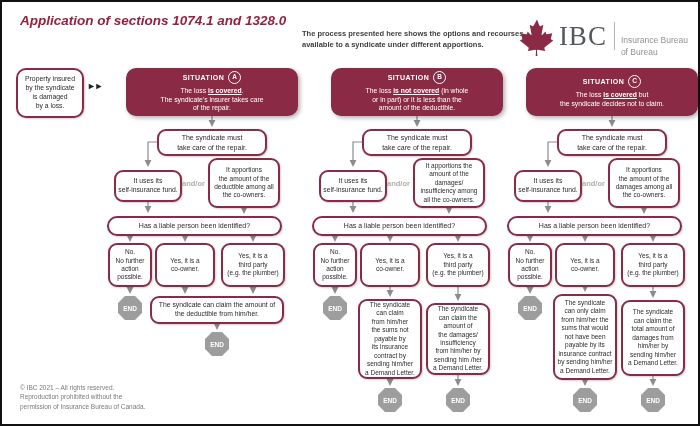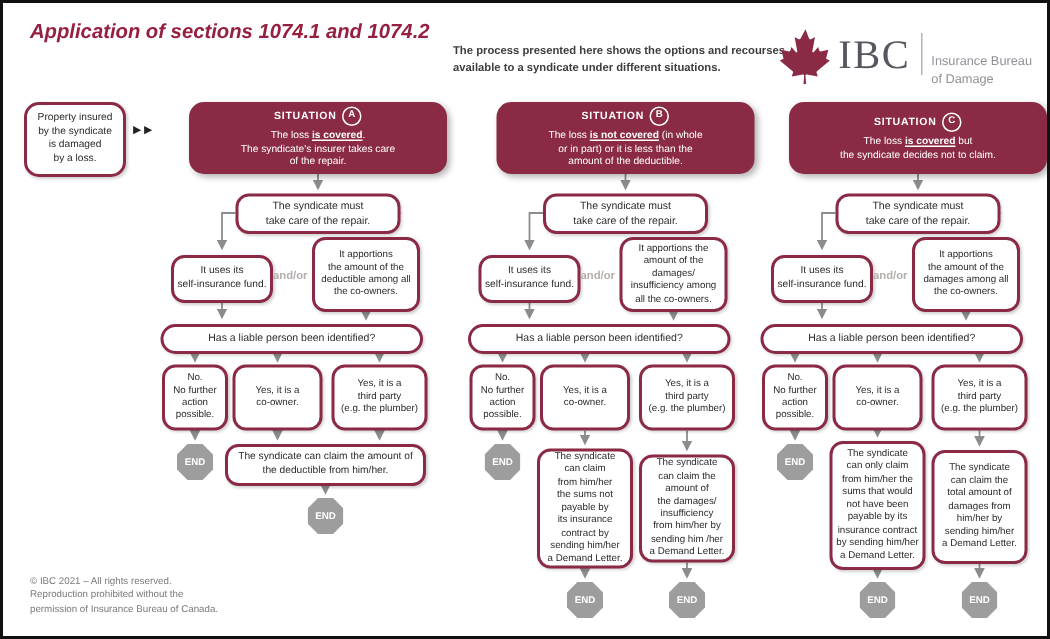--- a/index.html
+++ b/index.html
@@ -75,34 +75,34 @@
   .end-left{left:71px;top:320px;} .end-right{left:139px;top:320px;}
 
   .connectors{position:absolute;left:0;top:0;pointer-events:none;}
 </style>
 </head>
 <body>
 
 <div id="canvas">
 
   <div class="title">
-    <div>Application of sections 1074.1 and 1074.2</div>
+    <div>Application of sections 1074.1 and 1328.0</div>
   </div>
   <div class="subtitle">The process presented here shows the options and recourses
-available to a syndicate under different situations.</div>
+available to a syndicate under different apportions.</div>
 
   <div class="logo">
     <svg class="leaf" viewBox="0 0 512 512">
       <path fill="#8b2a45" d="M256 45 l-42 78c-5 9-13 8-21 4l-30-16 22 118c3 13-6 18-14 8l-35-40-9 30c-1 5-6 8-11 7l-67-14 18 67c2 7 0 11-7 14l-24 11 108 88c6 5 8 10 5 17l-10 31 94-17c7-1 11 4 11 11l-5 70h22l-5-70c0-7 4-12 11-11l94 17-10-31c-3-7-1-12 5-17l108-88-24-11c-7-3-9-7-7-14l18-67-67 14c-5 1-10-2-11-7l-9-30-35 40c-8 10-17 5-14-8l22-118-30 16c-8 4-16 5-21-4z"></path>
     </svg>
     <div class="ibc">IBC</div>
     <div class="logo-divider"></div>
     <div class="logo-org">
       <div>Insurance Bureau</div>
-      <div>of Damage</div>
+      <div>of Bureau</div>
     </div>
   </div>
 
   <svg class="connectors" width="700" height="426" viewBox="0 0 700 426">
     <defs>
       <marker id="ah" viewBox="0 0 10 10" refX="6" refY="5" markerWidth="6" markerHeight="6" orient="auto">
         <path d="M0,0 L10,5 L0,10 z" fill="#8c8c8c"></path>
       </marker>
     </defs>
     <g stroke="#8c8c8c" stroke-width="1.2" fill="none">

